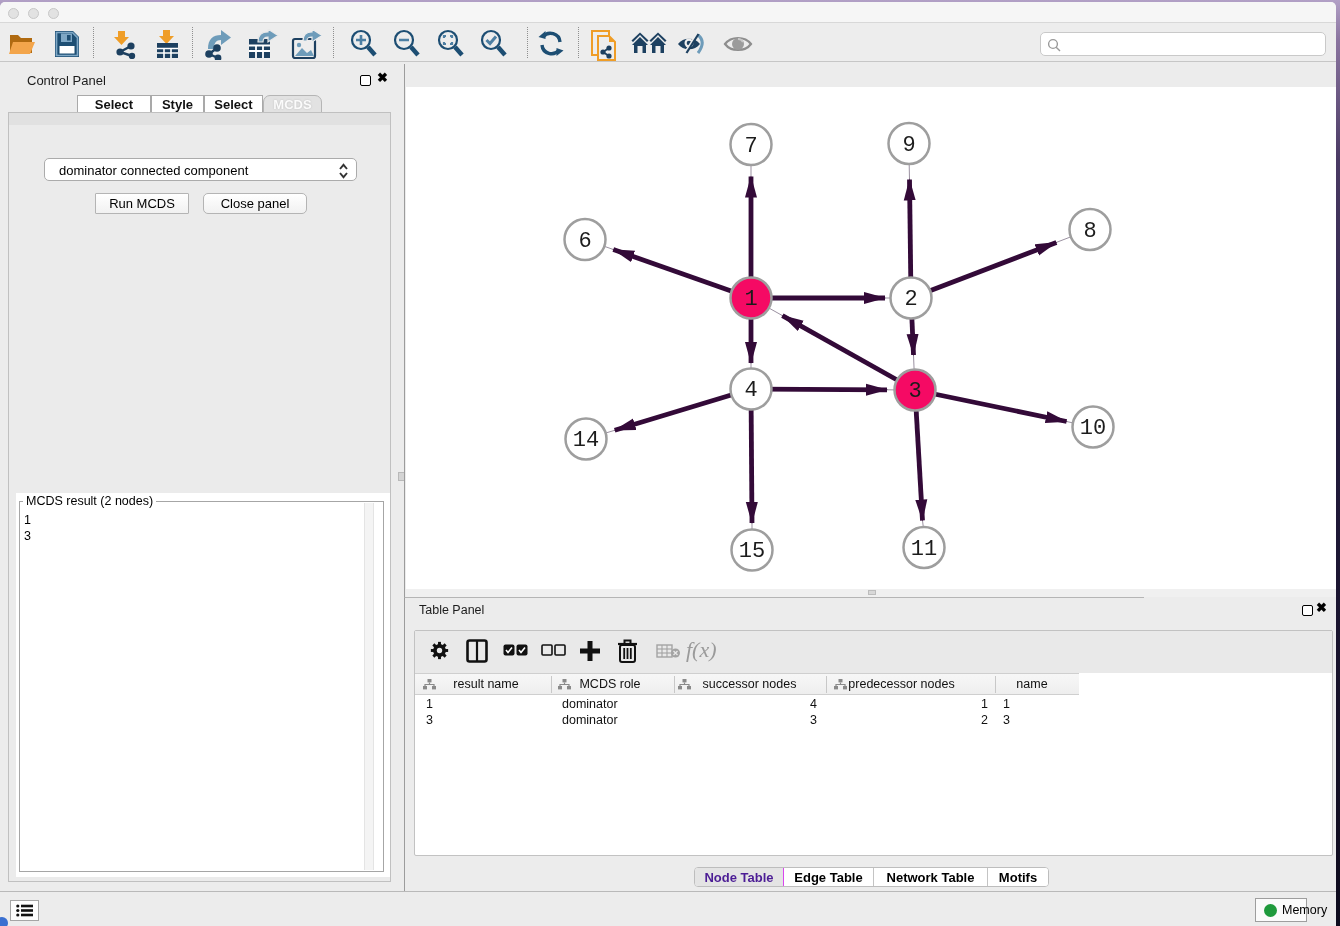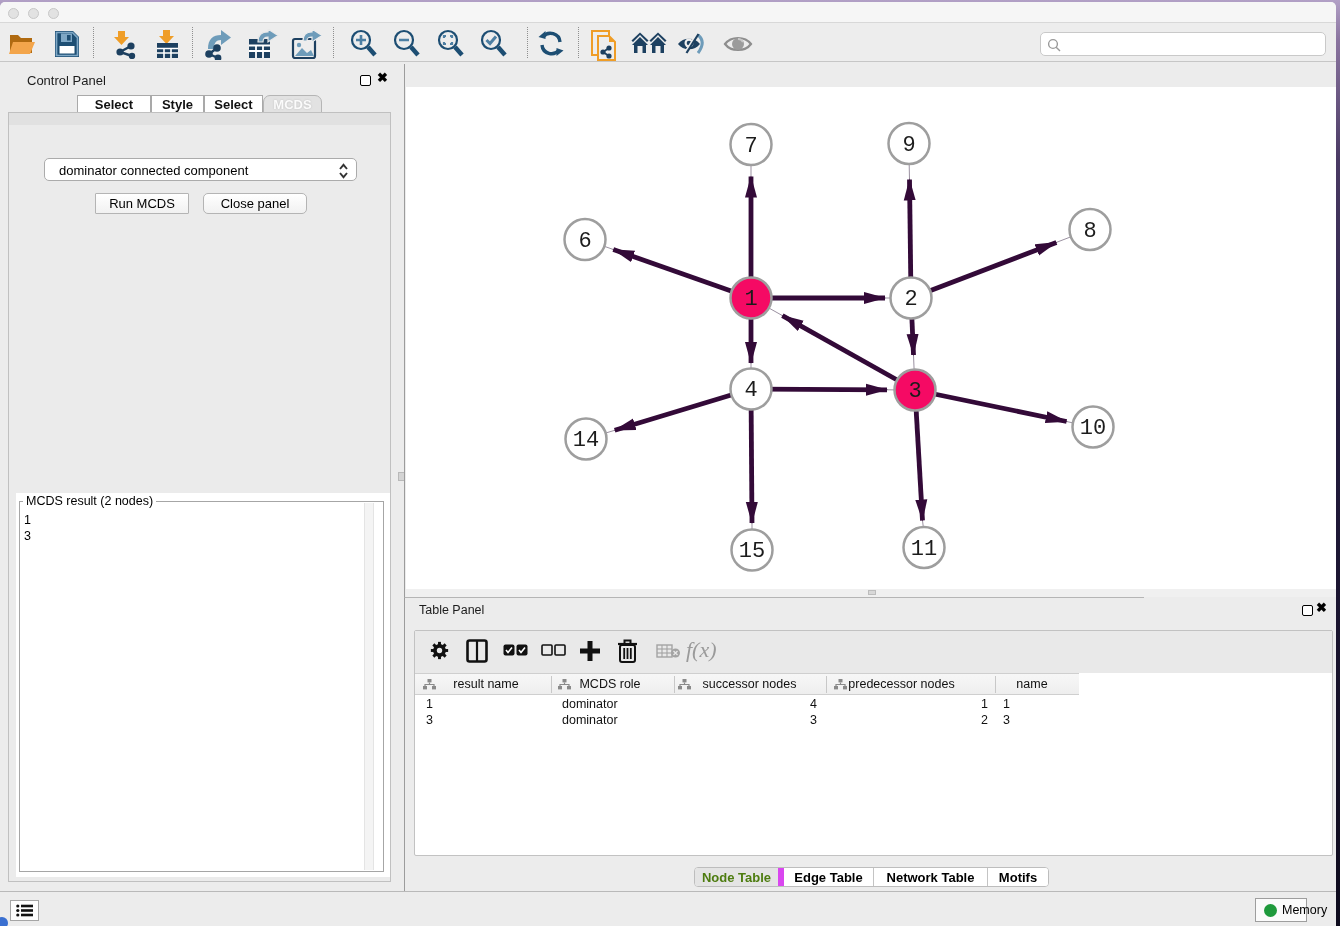--- a/index.html
+++ b/index.html
@@ -429,21 +429,21 @@
       <div class="td" style="left:302px;top:65px;width:100px;text-align:right">4</div>
       <div class="td" style="left:473px;top:65px;width:100px;text-align:right">1</div>
       <div class="td" style="left:588px;top:65px">1</div>
       <div class="td" style="left:11px;top:81px;width:20px">3</div>
       <div class="td" style="left:147px;top:81px">dominator</div>
       <div class="td" style="left:302px;top:81px;width:100px;text-align:right">3</div>
       <div class="td" style="left:473px;top:81px;width:100px;text-align:right">2</div>
       <div class="td" style="left:588px;top:81px">3</div>
     </div>
     <div id="btabs">
-      <div class="btab" style="width:89px;background:#e4e4e4;color:#4d7c0f;border-right:6px solid #d946ef">Node Table</div>
+      <div class="btab" style="width:89px;background:#e4e4e4;color:#4c1d95;border-right:1px solid #d946ef">Node Table</div>
       <div class="btab" style="width:90px;border-right:1px solid #c4c4c4">Edge Table</div>
       <div class="btab" style="width:114px;border-right:1px solid #c4c4c4">Network Table</div>
       <div class="btab" style="width:60px">Motifs</div>
     </div>
   </div>
   <div id="statusbar">
     <div style="position:absolute;left:10px;top:8px;width:29px;height:21px;background:#fdfdfd;border:1px solid #a5a5a5">
       <svg style="position:absolute;left:5px;top:3px" width="17" height="13" viewBox="0 0 17 13">
         <g fill="#111">
           <circle cx="1.8" cy="2" r="1.6"></circle>

